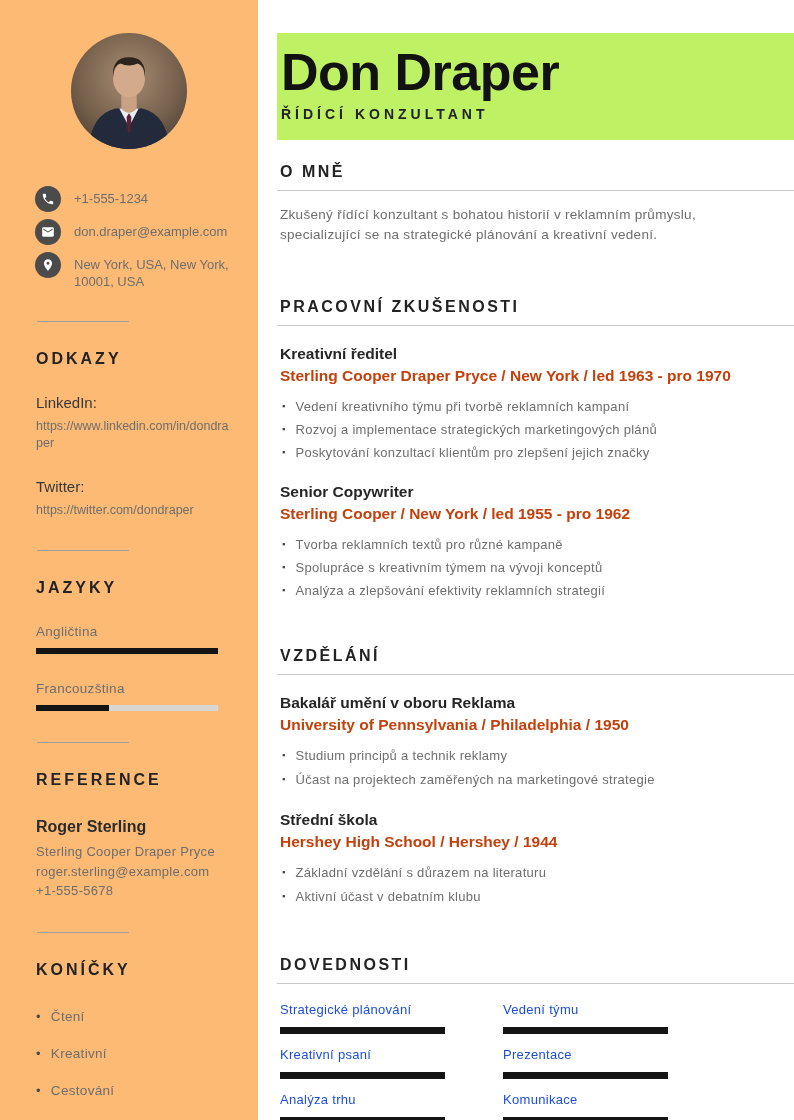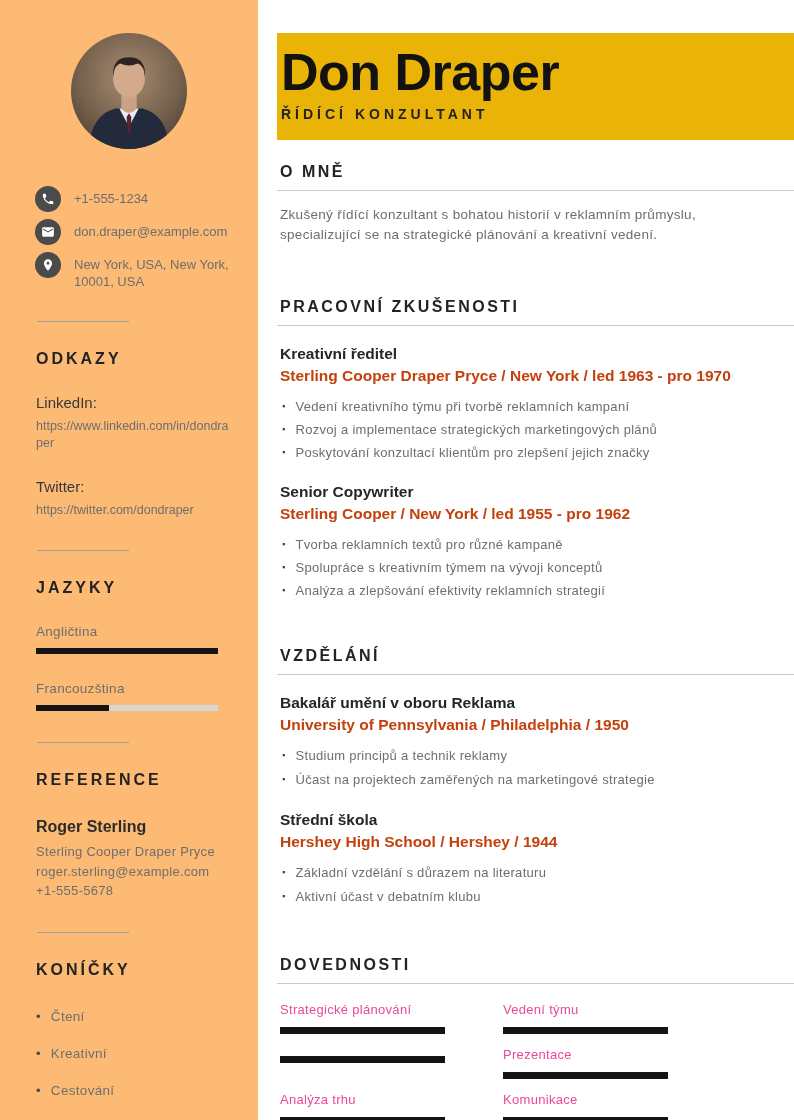--- a/index.html
+++ b/index.html
@@ -32,21 +32,21 @@
 
   .ref-name  { font-size:16px; font-weight:700; color:#2b2b2b; margin:29px 0 6px 36px; }
   .ref-line  { font-size:13px; color:#6e6e6e; line-height:19.5px; margin-left:36px; letter-spacing:0.3px; }
 
   .hobby-list { margin:30px 0 0 36px; list-style:none; }
   .hobby-item { display:flex; align-items:baseline; font-size:13.5px; color:#6e6e6e; margin-bottom:22px; letter-spacing:0.3px; }
   .hobby-bullet { color:#4a4a4a; margin-right:10px; font-size:13px; }
 
   
   .main { position:absolute; left:277px; top:0; width:517px; }
-  .band { background:#eab308; margin-top:33px; height:107px; padding:10px 0 0 4px; }
+  .band { background:#bef264; margin-top:33px; height:107px; padding:10px 0 0 4px; }
   .name { font-size:52px; font-weight:700; color:#121212; line-height:58px; letter-spacing:-0.5px; }
   .subtitle { font-size:14px; font-weight:700; letter-spacing:4px; color:#232323; margin-top:5px; }
 
   .sec-heading { font-size:16px; font-weight:700; letter-spacing:2.5px; color:#232323; margin-left:3px; }
   .sec-rule { border:none; border-top:1px solid #c9c9c9; margin-top:9px; }
 
   .about-heading { margin-top:23px; }
   .about-text { font-size:13.5px; line-height:19.5px; color:#6e6e6e; margin:14px 30px 0 3px; letter-spacing:0.3px; }
 
   .exp-heading { margin-top:54px; }
@@ -55,21 +55,21 @@
 
   .entry { margin-top:17px; margin-left:3px; }
   .entry-title { font-size:15.5px; font-weight:700; color:#262626; line-height:22px; }
   .entry-meta  { font-size:15.5px; font-weight:700; color:#c2410c; line-height:22px; }
   .bullet-list { list-style:none; margin-top:8px; }
   .bullet-item { display:flex; font-size:13px; color:#6e6e6e; line-height:23px; letter-spacing:0.3px; }
   .bullet-mark { font-size:9px; color:#3c3c3c; margin:0 10px 0 2px; line-height:23px; flex:none; }
   .edu .bullet-item { line-height:24px; }
 
   .skills-grid { display:grid; grid-template-columns:223px 223px; row-gap:13px; margin:18px 0 0 3px; }
-  .skill-name { font-size:13px; color:#ec4899; letter-spacing:0.3px; line-height:16px; }
+  .skill-name { font-size:13px; color:#1d4ed8; letter-spacing:0.3px; line-height:16px; }
   .skill-track { width:165px; height:7px; background:#d8d7d4; margin-top:9px; }
 </style>
 </head>
 <body>
 
 <div class="page">
 
   <aside class="sidebar">
 
     <div class="photo-wrap">
@@ -277,20 +277,21 @@
             <div class="bar-fill" style="width: 100%;"></div>
           </div>
         </div>
         <div>
           <div class="skill-name">Vedení týmu</div>
           <div class="skill-track">
             <div class="bar-fill" style="width: 100%;"></div>
           </div>
         </div>
         <div>
+          <div class="skill-name">Kreativní psaní</div>
           <div class="skill-track">
             <div class="bar-fill" style="width: 100%;"></div>
           </div>
         </div>
         <div>
           <div class="skill-name">Prezentace</div>
           <div class="skill-track">
             <div class="bar-fill" style="width: 100%;"></div>
           </div>
         </div>

